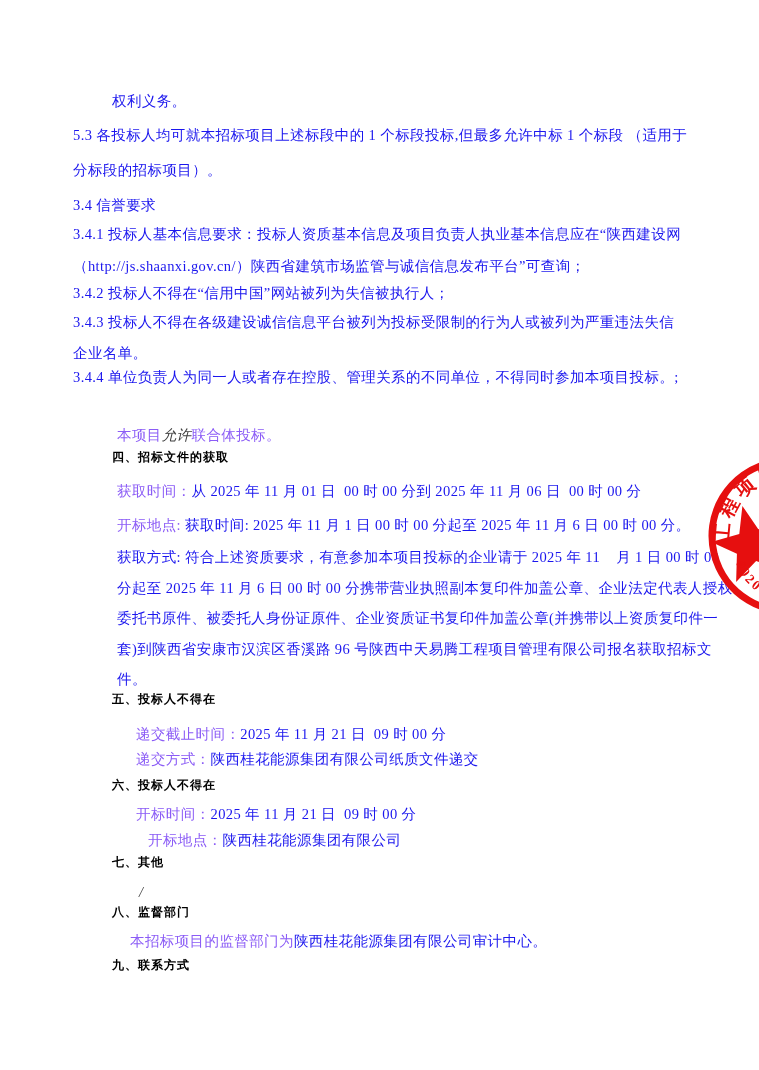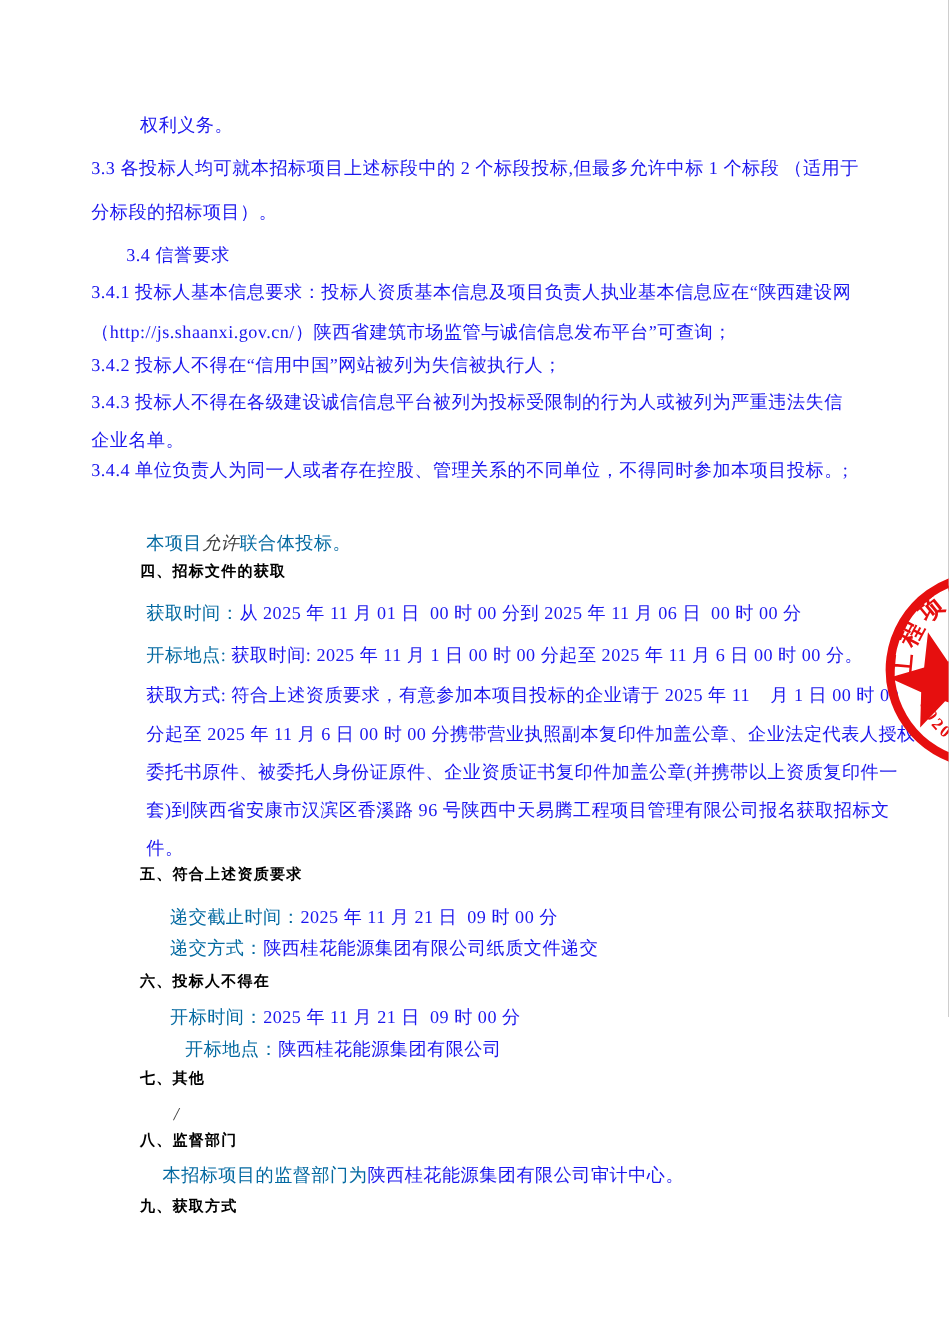--- a/index.html
+++ b/index.html
@@ -10,76 +10,76 @@
     overflow:hidden;
     font-family:"Liberation Serif","DejaVu Serif",serif;
     color:#1e1e1e;
   }
   .blk{position:absolute;margin:0;white-space:pre-wrap;letter-spacing:0.4px;}
   .body-text{font-size:14.5px;line-height:31px;}
   .lh35{line-height:35px;}
   .lh32{line-height:32px;}
   .w{width:616px;}
   .blue{color:#1b16ee;}
-  .black{color:#0369a1;}
+  .black{color:#8b5cf6;}
   .heading{font-size:12px;font-weight:bold;color:#000;line-height:20px;letter-spacing:1px;}
   .em-blue{color:#404040;font-style:italic;}
   .stamp{position:absolute;left:698px;top:446px;width:178px;height:180px;}
   .stamp text{font-weight:bold;}
 </style>
 </head>
 <body>
 
 <div id="page">
 
   <p class="blk body-text blue" style="top:86px;left:112px;">权利义务。</p>
 
-  <p class="blk body-text lh35 blue w" style="top:118px;left:73px;">3.3 各投标人均可就本招标项目上述标段中的 2 个标段投标,但最多允许中标 1 个标段 （适用于分标段的招标项目）。</p>
+  <p class="blk body-text lh35 blue w" style="top:118px;left:73px;">5.3 各投标人均可就本招标项目上述标段中的 1 个标段投标,但最多允许中标 1 个标段 （适用于分标段的招标项目）。</p>
 
-  <p class="blk body-text blue" style="top:190px;left:73px;margin-left:28px;">3.4 信誉要求</p>
+  <p class="blk body-text blue" style="top:190px;left:73px;">3.4 信誉要求</p>
 
   <p class="blk body-text lh32 blue w" style="top:218px;left:73px;">3.4.1 投标人基本信息要求：投标人资质基本信息及项目负责人执业基本信息应在“陕西建设网（http://js.shaanxi.gov.cn/）陕西省建筑市场监管与诚信信息发布平台”可查询；</p>
 
   <p class="blk body-text blue w" style="top:278px;left:73px;">3.4.2 投标人不得在“信用中国”网站被列为失信被执行人；</p>
 
   <p class="blk body-text blue w" style="top:307px;left:73px;">3.4.3 投标人不得在各级建设诚信信息平台被列为投标受限制的行为人或被列为严重违法失信企业名单。</p>
 
   <p class="blk body-text blue w" style="top:362px;left:73px;">3.4.4 单位负责人为同一人或者存在控股、管理关系的不同单位，不得同时参加本项目投标。;</p>
 
   <p class="blk body-text" style="top:420px;left:117px;"><span class="black">本项目</span><span class="em-blue">允许</span><span class="black">联合体投标。</span></p>
 
   <p class="blk heading" style="top:447px;left:112px;">四、招标文件的获取</p>
 
   <p class="blk body-text" style="top:476px;left:117px;"><span class="black">获取时间：</span><span class="blue">从 2025 年 11 月 01 日  00 时 00 分到 2025 年 11 月 06 日  00 时 00 分</span></p>
 
   <p class="blk body-text" style="top:510px;left:117px;"><span class="black">开标地点: </span><span class="blue">获取时间: 2025 年 11 月 1 日 00 时 00 分起至 2025 年 11 月 6 日 00 时 00 分。</span></p>
 
   <p class="blk body-text blue w" style="top:542px;left:73px;line-height:30.5px;margin-left:44px;">获取方式: 符合上述资质要求，有意参加本项目投标的企业请于 2025 年 11    月 1 日 00 时 00 分起至 2025 年 11 月 6 日 00 时 00 分携带营业执照副本复印件加盖公章、企业法定代表人授权委托书原件、被委托人身份证原件、企业资质证书复印件加盖公章(并携带以上资质复印件一套)到陕西省安康市汉滨区香溪路 96 号陕西中天易腾工程项目管理有限公司报名获取招标文件。</p>
 
-  <p class="blk heading" style="top:689px;left:112px;">五、符合上述资质要求</p>
+  <p class="blk heading" style="top:689px;left:112px;">五、投标人不得在</p>
 
   <p class="blk body-text" style="top:722px;left:136px;line-height:25px;"><span class="black">递交截止时间：</span><span class="blue">2025 年 11 月 21 日  09 时 00 分</span></p>
 
   <p class="blk body-text" style="top:748px;left:136px;line-height:25px;font-family:Liberation Mono, monospace;"><span class="black">递交方式：</span><span class="blue">陕西桂花能源集团有限公司纸质文件递交</span></p>
 
   <p class="blk heading" style="top:775px;left:112px;">六、投标人不得在</p>
 
   <p class="blk body-text" style="top:802px;left:136px;line-height:25px;"><span class="black">开标时间：</span><span class="blue">2025 年 11 月 21 日  09 时 00 分</span></p>
 
   <p class="blk body-text" style="top:828px;left:148px;line-height:25px;"><span class="black">开标地点：</span><span class="blue">陕西桂花能源集团有限公司</span></p>
 
   <p class="blk heading" style="top:852px;left:112px;">七、其他</p>
 
   <p class="blk body-text em-blue" style="top:877px;left:139px;">/</p>
 
   <p class="blk heading" style="top:902px;left:112px;">八、监督部门</p>
 
   <p class="blk body-text" style="top:929px;left:130px;line-height:25px;"><span class="black">本招标项目的监督部门为</span><span class="blue">陕西桂花能源集团有限公司审计中心。</span></p>
 
-  <p class="blk heading" style="top:955px;left:112px;">九、获取方式</p>
+  <p class="blk heading" style="top:955px;left:112px;">九、联系方式</p>
 
   <svg class="stamp" viewBox="0 0 178 180">
     <defs>
       <path id="arcTop" d="M 31 90 A 58 58 0 0 1 147 90"></path>
       <path id="arcBottom" d="M 33 100 A 56 56 0 0 0 145 100"></path>
     </defs>
     <g transform="rotate(-14 89 90)" fill="none" stroke="none">
       <circle cx="89" cy="90" r="75" stroke="#e60f0f" stroke-width="7" fill="none"></circle>
       <text font-size="19" fill="#e60f0f" letter-spacing="4">
         <textPath href="#arcTop" startOffset="8">工程项目</textPath>

